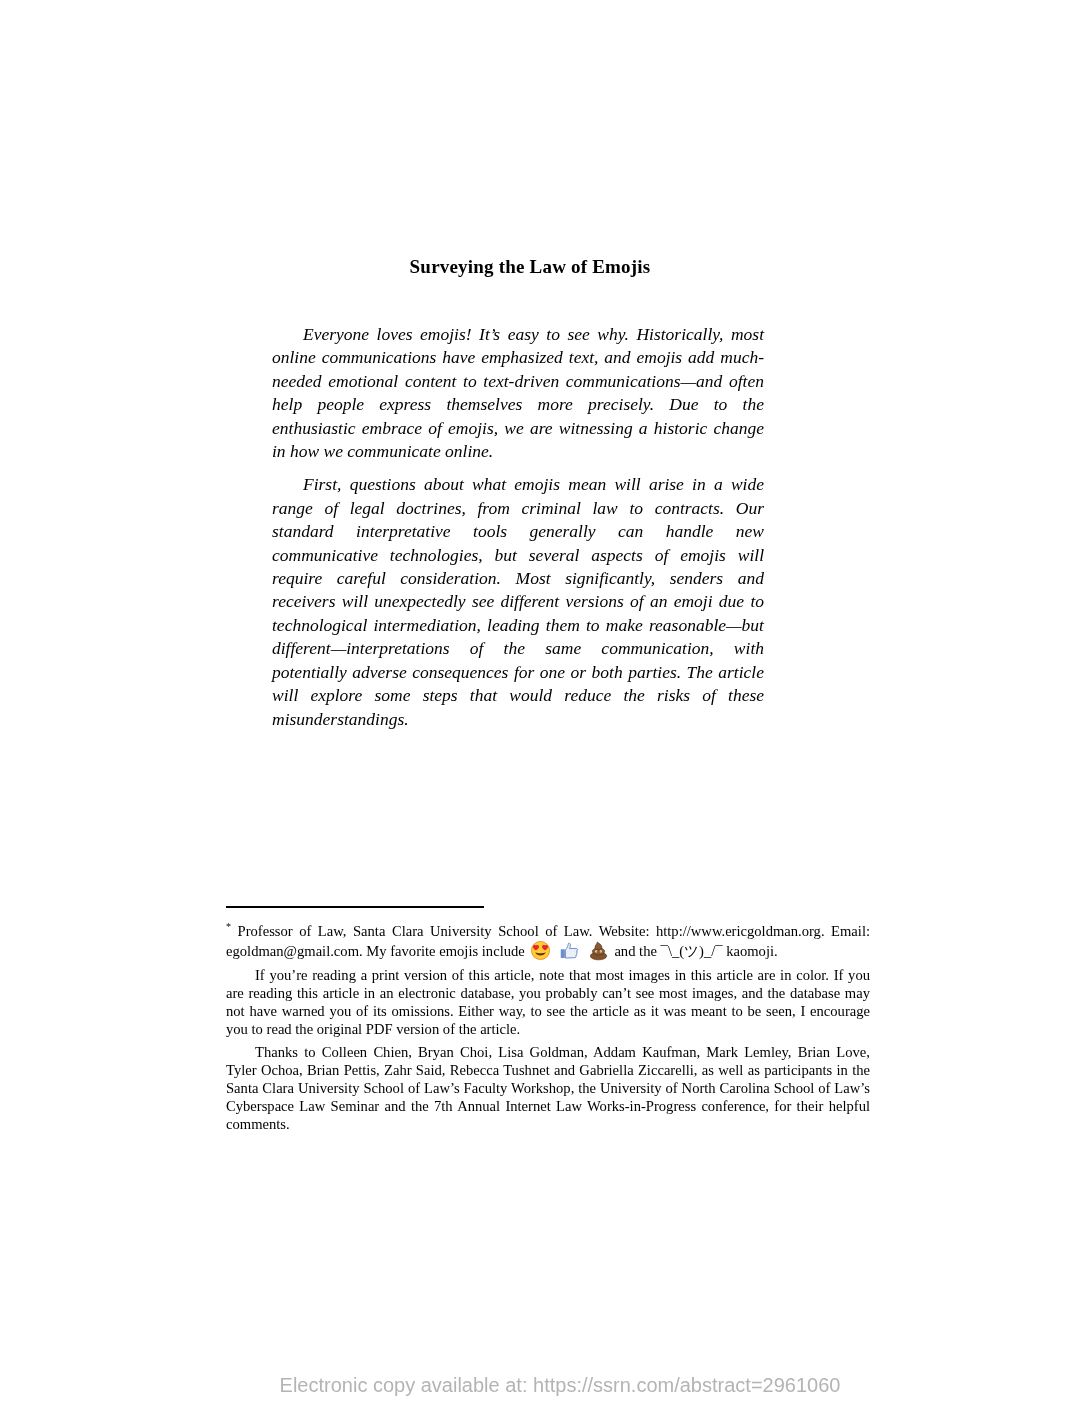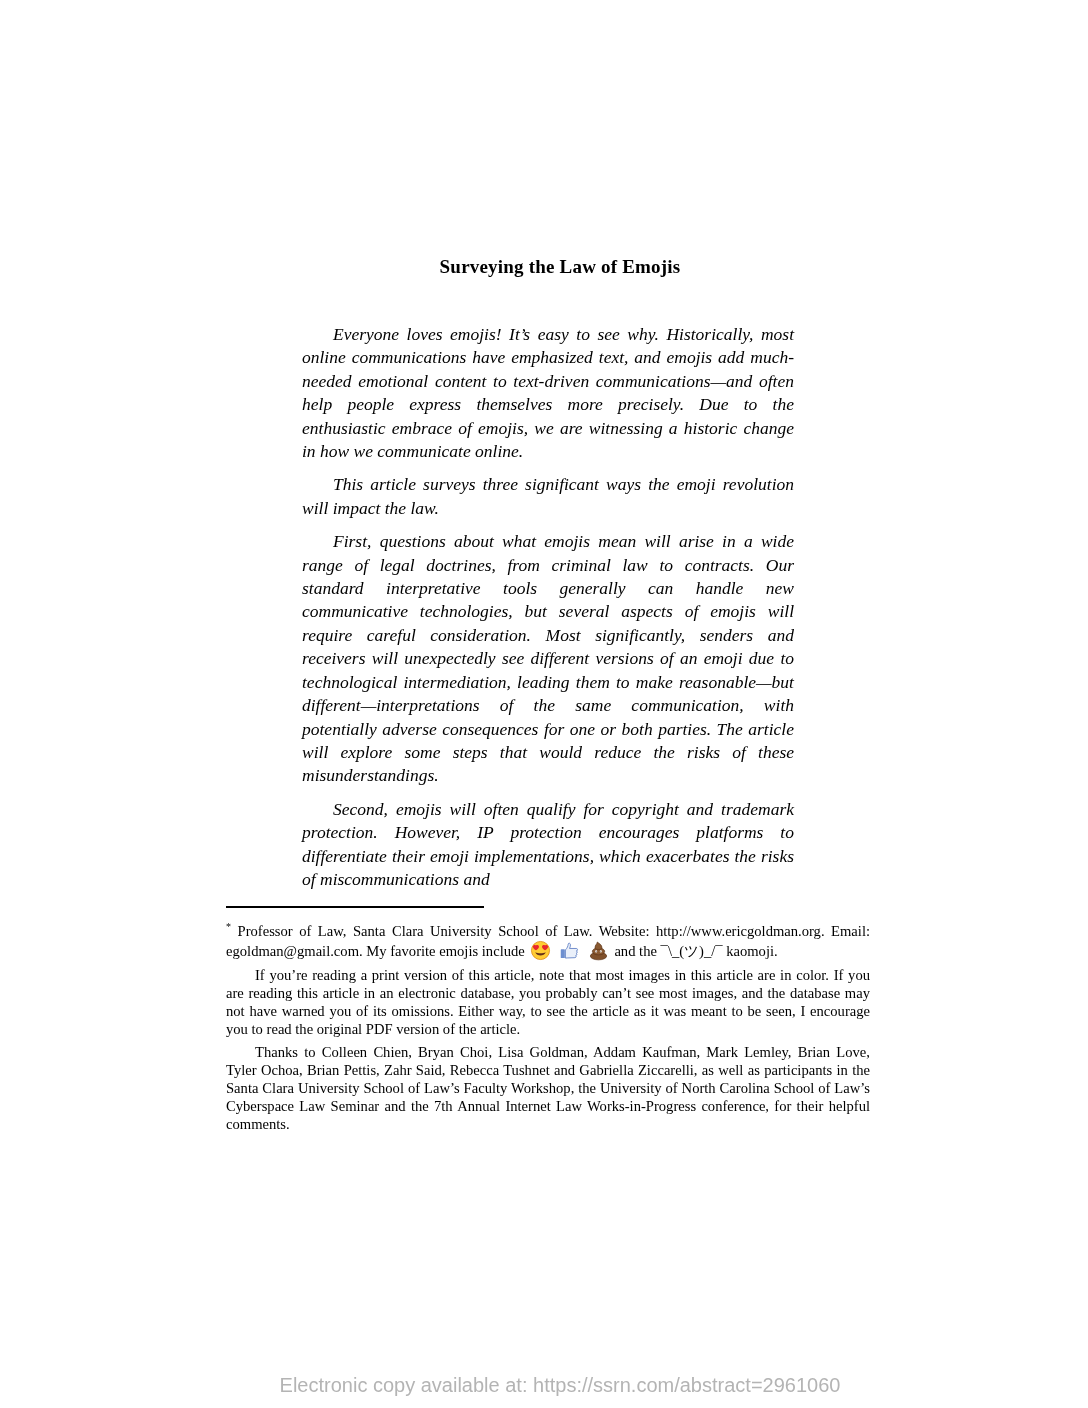--- a/index.html
+++ b/index.html
@@ -1,18 +1,18 @@
 <!DOCTYPE html>
 <html><head>
 <meta charset="utf-8">
 <style>
   html,body{margin:0;padding:0;background:#ffffff;}
   .page{position:relative;width:1088px;height:1408px;background:#ffffff;
         font-family:"Liberation Serif",serif;color:#000;overflow:hidden;}
-  .main{position:absolute;left:238px;top:256px;width:644px;}
+  .main{position:absolute;left:208px;top:256px;width:644px;}
   .title{text-align:center;font-weight:bold;font-size:19px;letter-spacing:.2px;}
   .byline{text-align:center;font-size:18px;margin-top:4px;}
   .byline sup{font-size:11px;vertical-align:super;}
   .abstract{margin:45px 88px 0 64px;font-style:italic;font-size:17.5px;
             line-height:23.4px;text-align:justify;}
   .abstract p{margin:0 0 10px 0;text-indent:31px;}
   .footnotes{position:absolute;left:226px;top:906px;width:644px;
              font-size:14.6px;line-height:18px;text-align:justify;}
   .fn-rule{width:258px;border:0;border-top:2px solid #000;margin:0 0 10px 0;}
   .footnotes p{margin:0 0 5px 0;}
@@ -26,23 +26,21 @@
 </head>
 <body>
 
 <div class="page">
 
   <div class="main">
     <div class="title">Surveying the Law of Emojis</div>
 
     <div class="abstract">
       <p>Everyone loves emojis! It’s easy to see why. Historically, most online communications have emphasized text, and emojis add much-needed emotional content to text-driven communications—and often help people express themselves more precisely. Due to the enthusiastic embrace of emojis, we are witnessing a historic change in how we communicate online.</p>
-      <p>This article surveys three significant ways the emoji revolution will impact the law.</p>
       <p>First, questions about what emojis mean will arise in a wide range of legal doctrines, from criminal law to contracts. Our standard interpretative tools generally can handle new communicative technologies, but several aspects of emojis will require careful consideration. Most significantly, senders and receivers will unexpectedly see different versions of an emoji due to technological intermediation, leading them to make reasonable—but different—interpretations of the same communication, with potentially adverse consequences for one or both parties. The article will explore some steps that would reduce the risks of these misunderstandings.</p>
-      <p>Second, emojis will often qualify for copyright and trademark protection. However, IP protection encourages platforms to differentiate their emoji implementations, which exacerbates the risks of miscommunications and</p>
     </div>
   </div>
 
   <div class="footnotes">
     <hr class="fn-rule">
     <p>
       <sup class="fn-marker">*</sup>
       <span>Professor of Law, Santa Clara University School of Law. Website: http://www.ericgoldman.org. Email: egoldman@gmail.com. My favorite emojis include</span>
       <svg class="emoji" viewBox="0 0 36 36">
         <circle cx="18" cy="18" r="15.5" fill="#FFCC33" stroke="#E08F1F" stroke-width="1.5"></circle>

